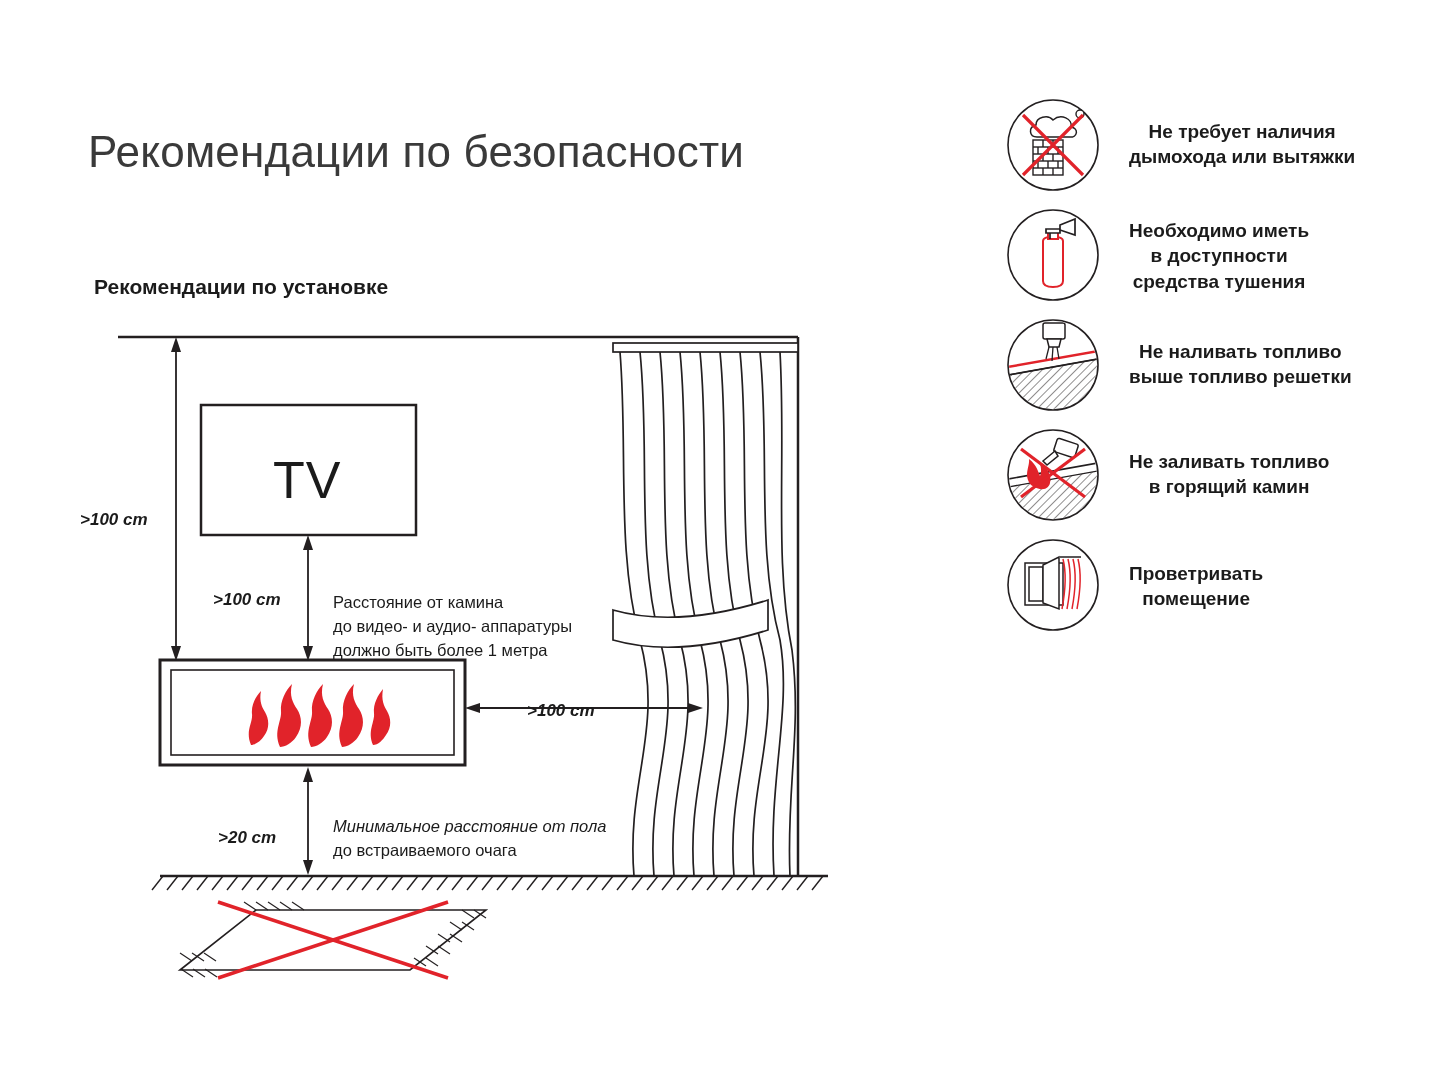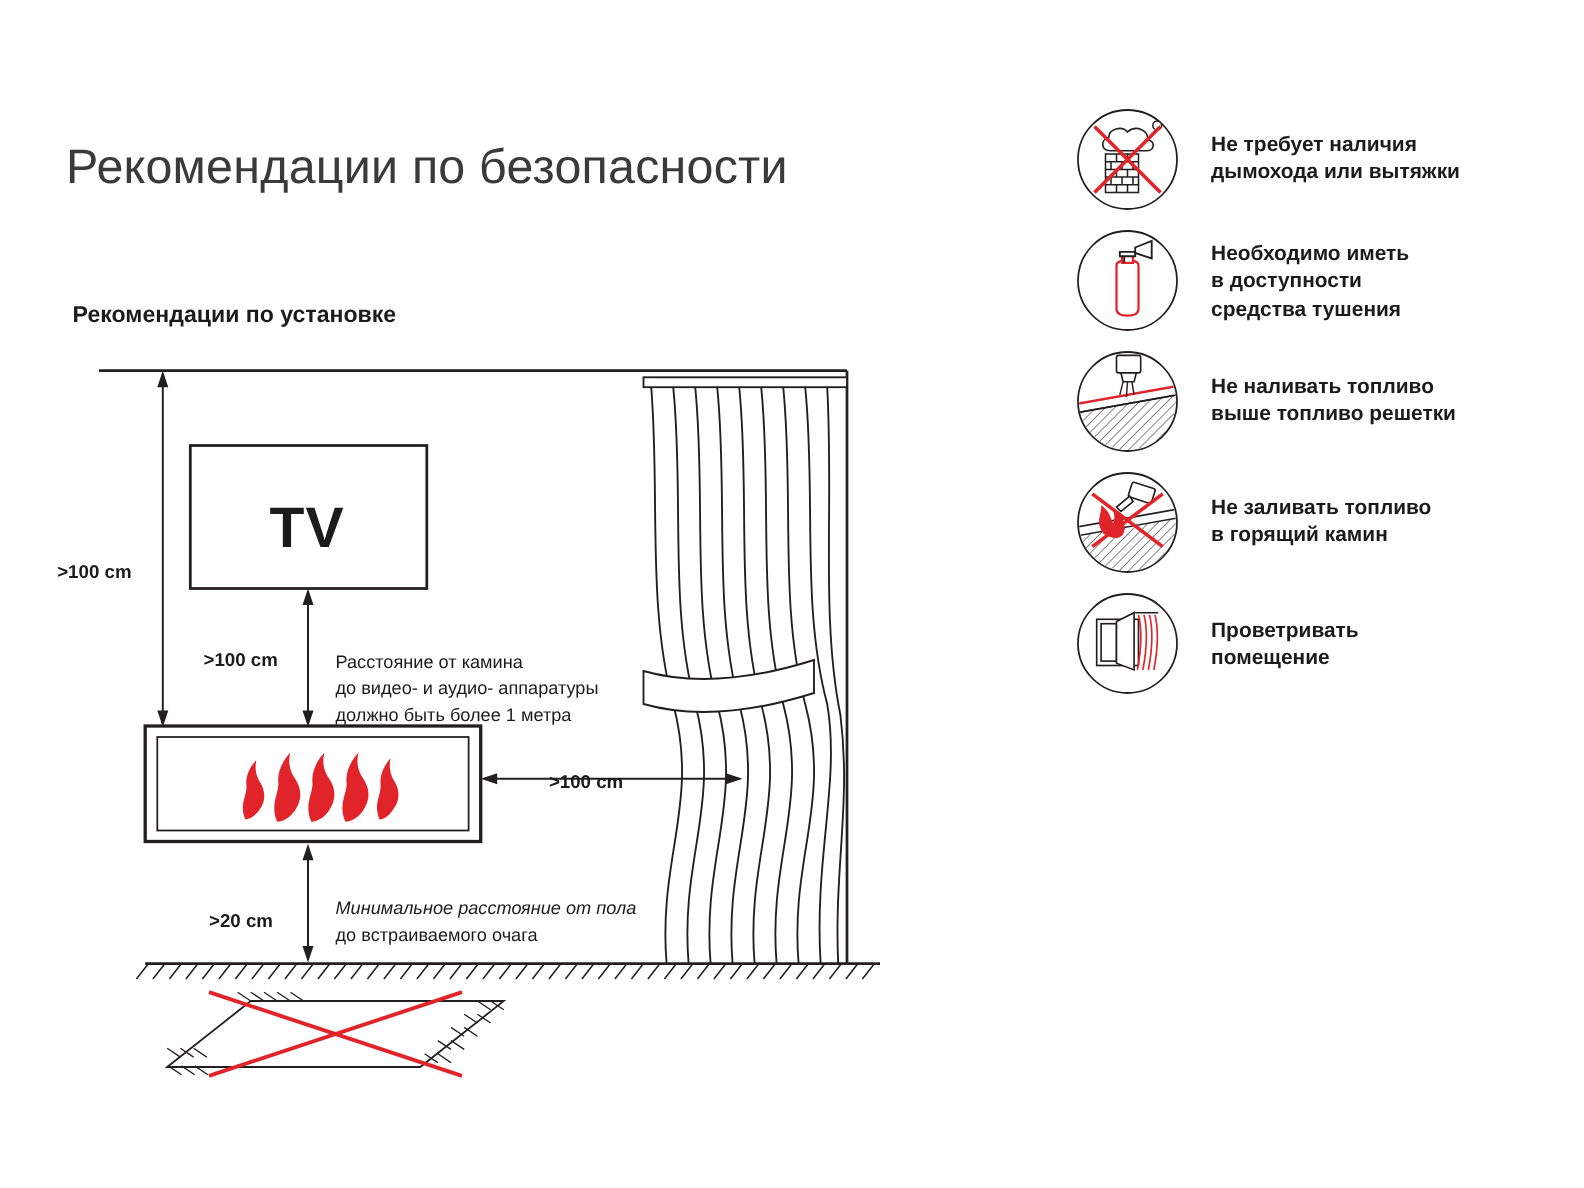--- a/index.html
+++ b/index.html
@@ -11,20 +11,21 @@
     width: 1440px;
     height: 1080px;
     position: relative;
     font-family: "Liberation Sans", sans-serif;
     color: #231f20;
     overflow: hidden;
   }
   .page {
     position: absolute;
     inset: 0;
+    margin-left: 28px;
   }
   
   #main-title {
     position: absolute;
     left: 60px;
     top: 98px;
     font-size: 44px;
     font-weight: 400;
     color: #3a3a3a;
     letter-spacing: 0.2px;
@@ -46,33 +47,34 @@
     top: 310px;
     width: 830px;
     height: 700px;
   }
   .dim-label {
     position: absolute;
     font-size: 17px;
     font-weight: bold;
     color: #1b1b1b;
     white-space: nowrap;
+    font-style: italic;
   }
   .note {
     position: absolute;
     font-size: 16.5px;
     font-weight: normal;
     color: #1b1b1b;
     line-height: 1.42;
     white-space: nowrap;
   }
   #tv-label {
     position: absolute;
     font-size: 52px;
-    font-weight: bold;
+    font-weight: normal;
     color: #1b1b1b;
     letter-spacing: 1px;
   }
   
   #tips {
     position: absolute;
     left: 975px;
     top: 95px;
     width: 430px;
   }
@@ -88,20 +90,21 @@
     height: 100px;
     position: relative;
   }
   .tip-text {
     margin-left: 26px;
     font-size: 19px;
     font-weight: bold;
     color: #1b1b1b;
     line-height: 1.33;
     white-space: pre-line;
+    text-align: center;
   }
   .tip-1 .tip-text { padding-top: 24px; }
   .tip-2 .tip-text { padding-top: 13px; }
   .tip-3 .tip-text { padding-top: 24px; }
   .tip-4 .tip-text { padding-top: 24px; }
   .tip-5 .tip-text { padding-top: 3px; }
   .tip-6 .tip-text { padding-top: 26px; }
 </style>
 </head>
 <body>

